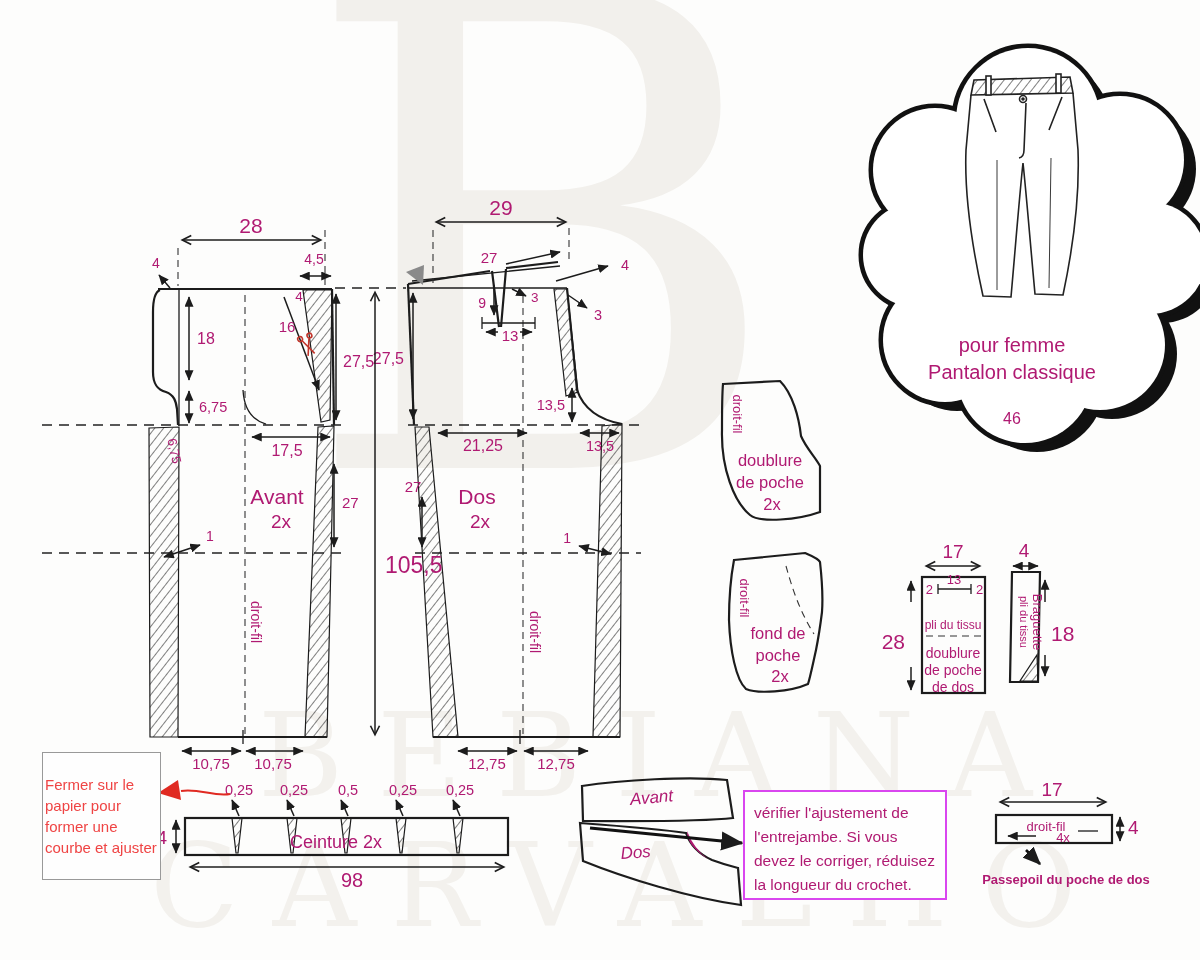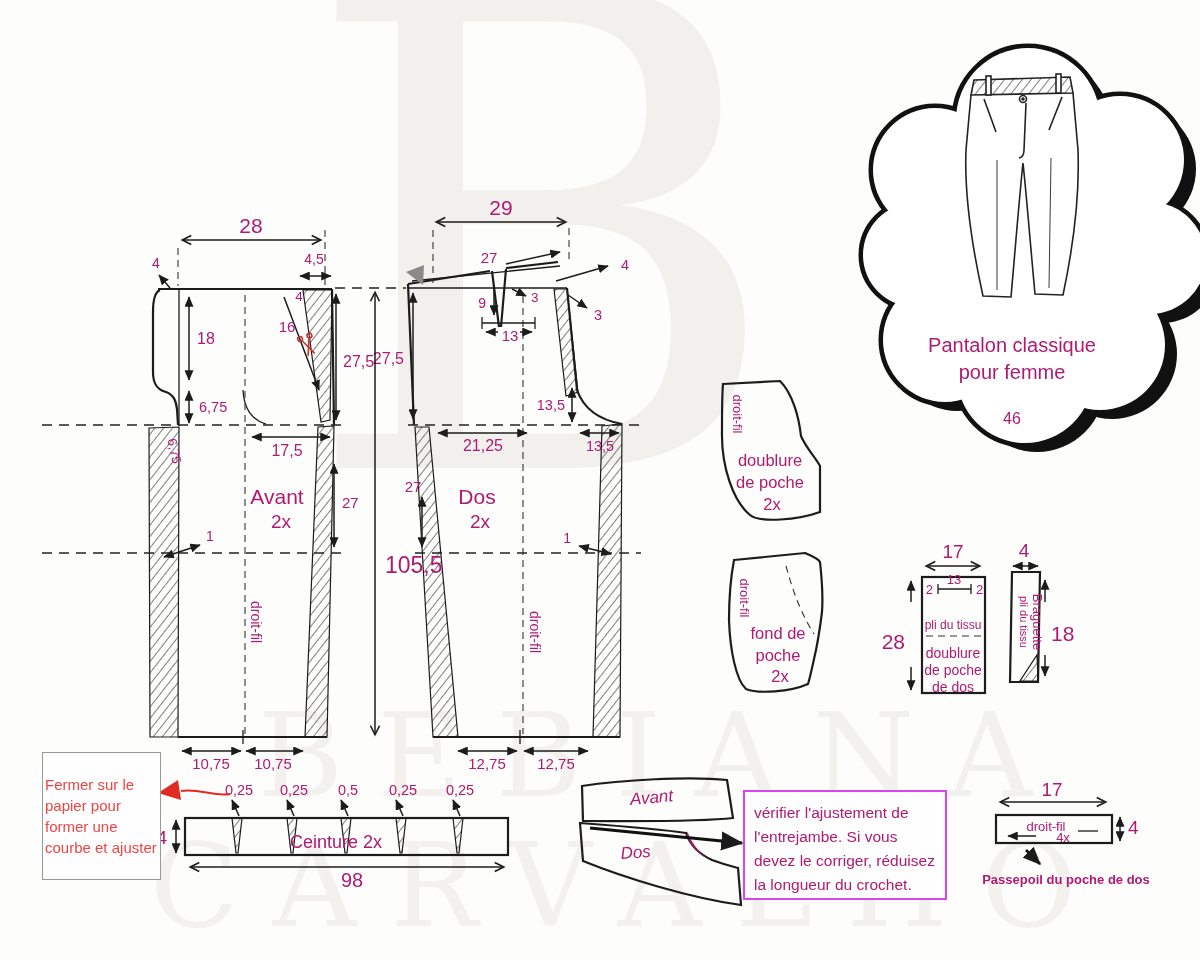--- a/index.html
+++ b/index.html
@@ -335,22 +335,22 @@
         <path d="M1026,103 L1024,150 Q1024,157 1019,158"></path>
         <path d="M984,99 L996,132 M1062,97 L1049,130"></path>
         <path d="M971,95 L966,150 C964,200 975,260 983,296 L1011,297 C1016,240 1020,190 1023,163 C1026,190 1030,240 1035,294 L1063,295 C1070,262 1080,205 1078,150 L1073,93"></path>
         <path d="M997,160 L997,290 M1051,158 L1049,288" stroke-width="0.9"></path>
       </g>
     </g>
   </svg>
 
 
   <div class="bubble-text">
+    <div>pour femme</div>
     <div>Pantalon classique</div>
-    <div>pour femme</div>
     <div class="bubble-size">46</div>
   </div>
 
   <div class="box close-box">Fermer sur le papier pour former une courbe et ajuster</div>
 
   <div class="box check-box">vérifier l'ajustement de l'entrejambe. Si vous devez le corriger, réduisez la longueur du crochet.</div>
 
 </div>
 
 </body></html>

